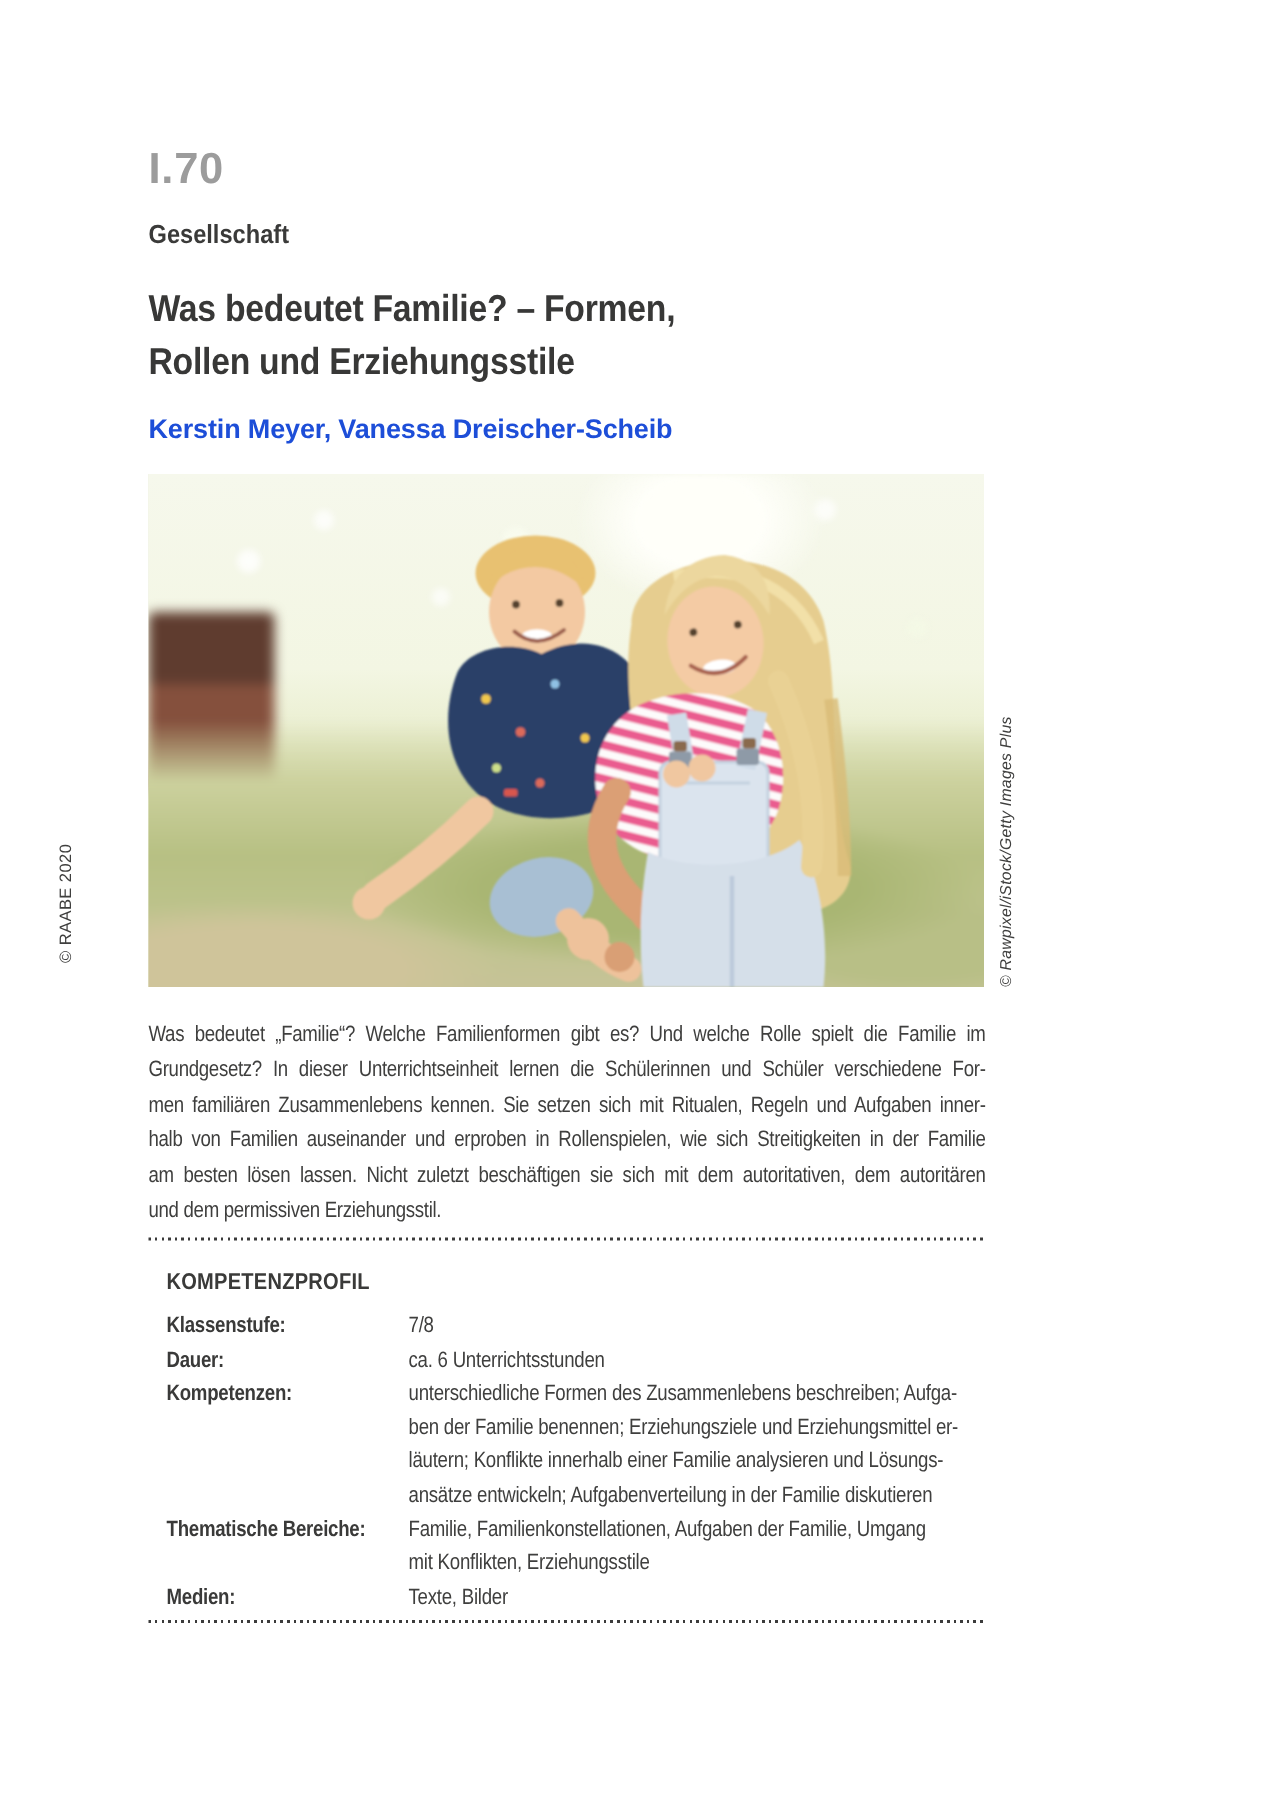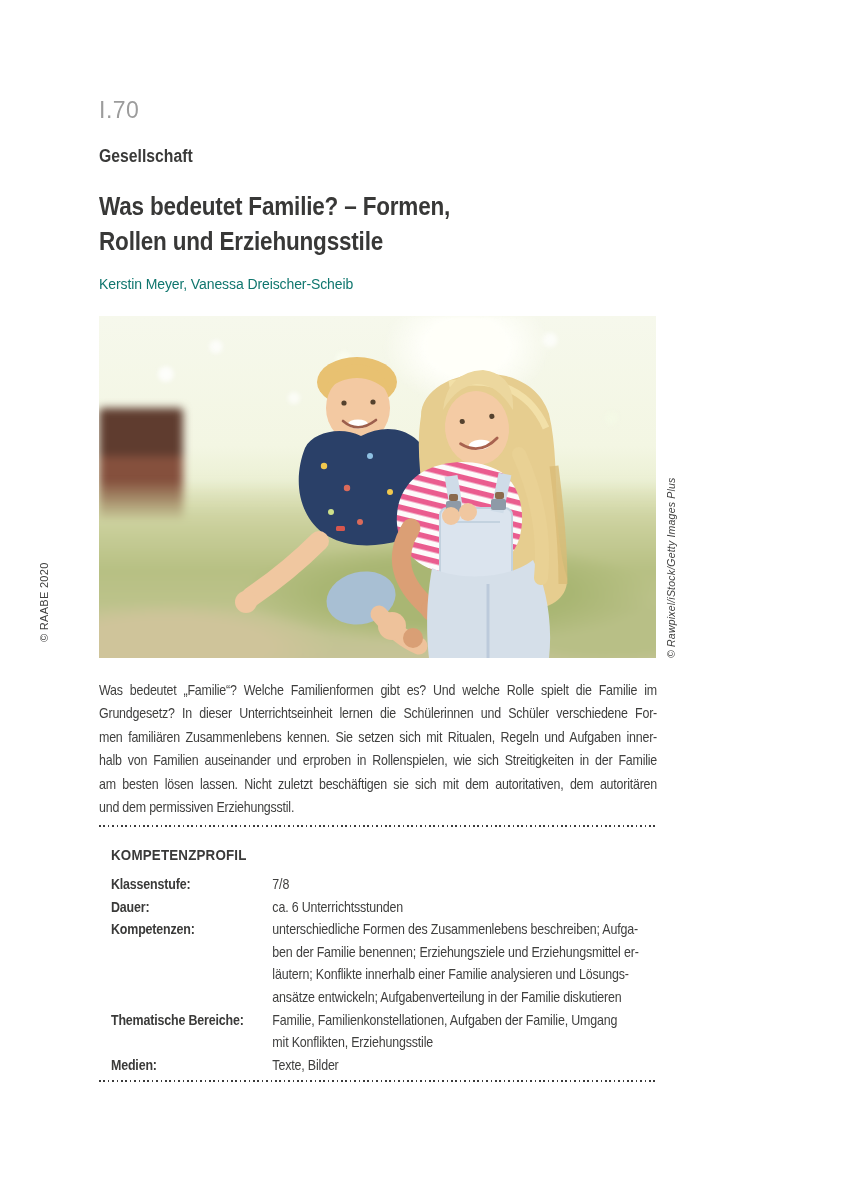--- a/index.html
+++ b/index.html
@@ -1,27 +1,27 @@
 <!DOCTYPE html>
 <html><head>
 <meta charset="utf-8">
 <style>
   html,body{margin:0;padding:0;background:#ffffff;}
   .page{
     position:relative;width:848px;height:1200px;background:#fff;overflow:hidden;
     font-family:"Liberation Sans",sans-serif;color:#3f3f3e;
   }
   
-  .issue{position:absolute;left:99px;top:97px;font-size:23px;letter-spacing:.5px;color:#9c9c9c;font-weight:400;}
+  .issue{position:absolute;left:99px;top:97px;font-size:29px;letter-spacing:.5px;color:#9c9c9c;font-weight:700;}
   .category{position:absolute;left:99px;top:146px;font-size:17.5px;font-weight:700;color:#3a3a39;
     transform:scaleX(.9);transform-origin:0 0;width:240px;}
   .title{position:absolute;left:99px;top:189px;margin:0;font-size:25px;line-height:35px;font-weight:700;color:#383837;
     transform:scaleX(.9);transform-origin:0 0;width:620px;letter-spacing:-.2px;}
   .title span{display:block;}
-  .authors{position:absolute;left:99px;top:276px;font-size:14px;color:#0f766e;letter-spacing:-.1px;}
+  .authors{position:absolute;left:99px;top:276px;font-size:18px;color:#1d4ed8;letter-spacing:-.1px;font-weight:bold;}
   
   .side-copyright{position:absolute;left:38px;top:642px;transform:rotate(-90deg);transform-origin:0 0;
     white-space:nowrap;font-size:11px;color:#3f3f3e;letter-spacing:.3px;}
   .photo-credit{position:absolute;left:665px;top:658px;transform:rotate(-90deg);transform-origin:0 0;
     white-space:nowrap;font-size:10.5px;font-style:italic;color:#3f3f3e;letter-spacing:.2px;}
   
   .photo{position:absolute;left:99px;top:316px;width:557px;height:342px;margin:0;overflow:hidden;background:#e8ecd4;}
   .photo>div{position:absolute;}
   .ph-sky{inset:0;background:linear-gradient(180deg,#f6f8ec 0%,#f3f6e3 38%,#e7ecca 55%,#d6dcae 72%,#c6cc95 100%);}
   .ph-canopy{left:-20px;right:-20px;top:-20px;height:65%;filter:blur(6px);

